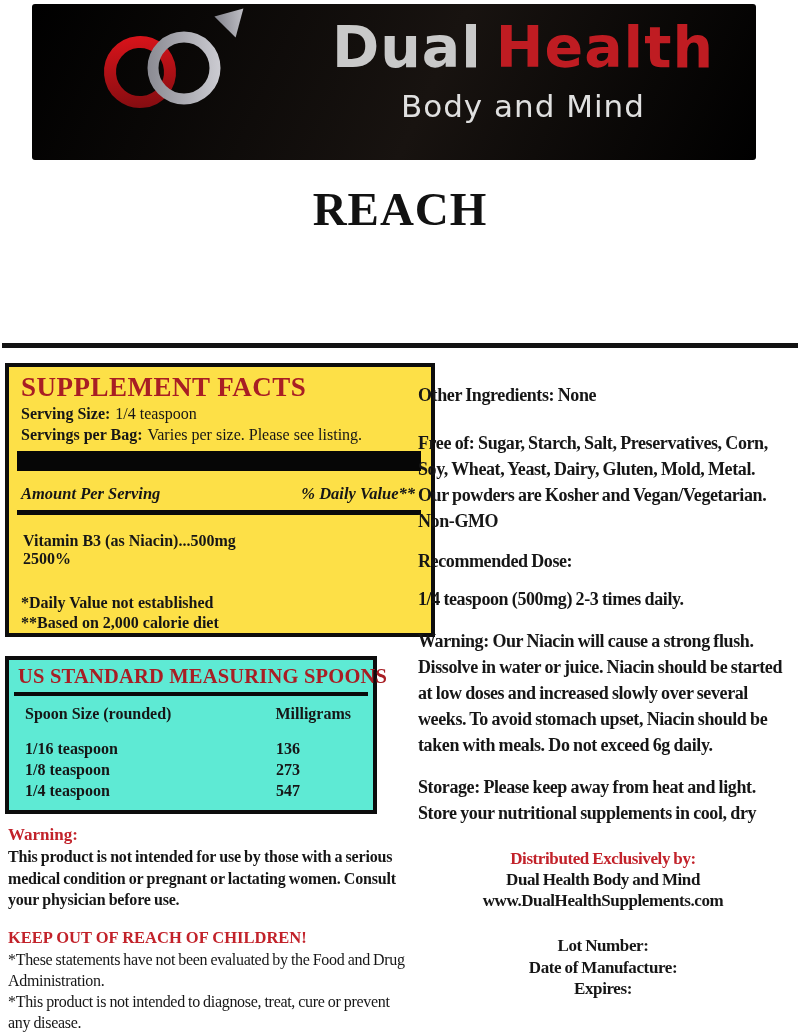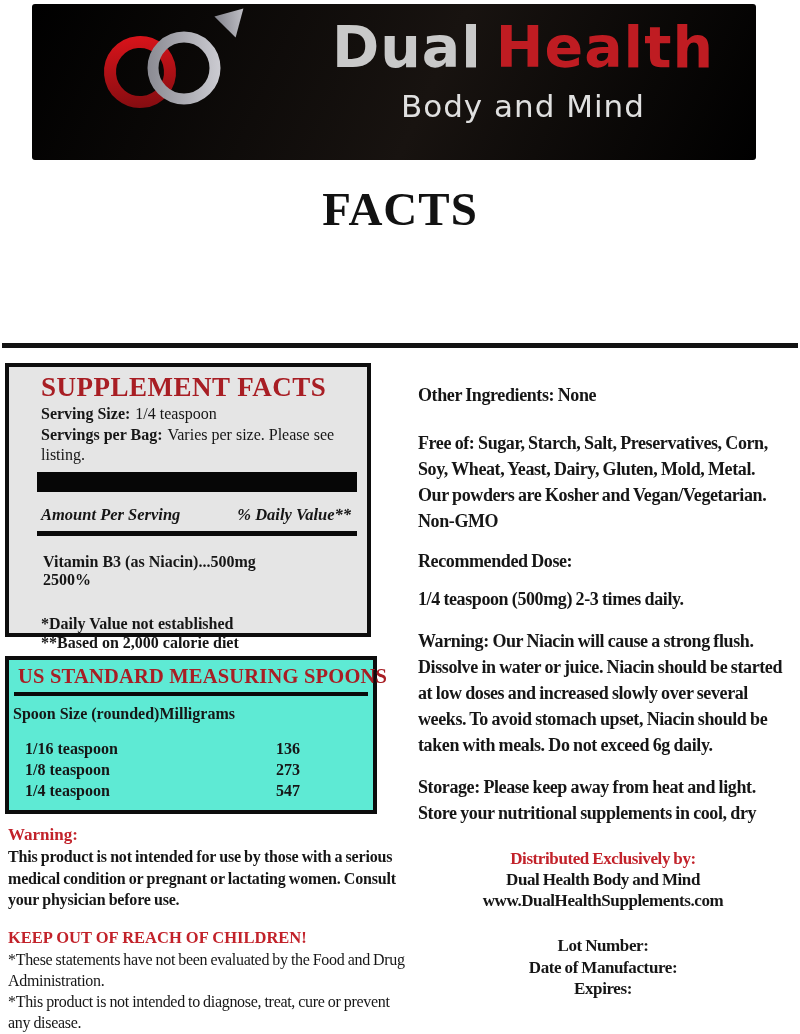--- a/index.html
+++ b/index.html
@@ -27,40 +27,40 @@
 
   
   .product-title {
     position:absolute; top:182px; left:0; width:100%; text-align:center;
     font-size:47px; font-weight:bold; letter-spacing:1px; color:#121212;
   }
   .divider { position:absolute; top:343px; left:2px; right:2px; height:5px; background:#121212; }
 
   
   .facts-box {
-    position:absolute; left:5px; top:363px; width:366px; height:274px;
-    border:4px solid #0d0d0d; background:#e5e5e5;padding-left:20px;
+    position:absolute; left:5px; top:363px; width:430px; height:274px;
+    border:4px solid #0d0d0d; background:#fde047;
   }
   .facts-title { color:#a81e24; font-weight:bold; font-size:27px; letter-spacing:.5px; margin:5px 0 1px 12px; white-space:nowrap; }
   .fact-line { font-size:16px; line-height:20.5px; margin-left:12px; }
   .fact-line .lab { font-weight:bold; margin-right:5px; }
   .black-bar { height:20px; background:#060606; margin:6px 10px 0 8px; }
   .amount-row { display:flex; justify-content:space-between; font-weight:bold; font-size:16.5px; margin:13px 16px 0 12px;font-style:italic; }
   .thick-rule { height:5px; background:#0a0a0a; margin:6px 10px 0 8px; }
   .vit-row { display:flex; justify-content:space-between; font-weight:bold; font-size:16px; margin:17px 16px 0 14px;flex-direction:column; }
   .footnotes { margin:25px 0 0 12px; font-weight:bold; font-size:16px; line-height:19.5px; }
 
   
   .spoons-box {
     position:absolute; left:5px; top:656px; width:372px; height:158px;
     border:4px solid #0d0d0d; background:#5eead4;
   }
   .spoons-title { color:#a81e24; font-weight:bold; font-size:20.5px; letter-spacing:.2px; margin:5px 0 0 9px; white-space:nowrap; }
   .spoons-rule { height:4px; background:#0a0a0a; margin:4px 5px 0 5px; }
-  .spoons-header { display:flex; justify-content:flex-start; font-weight:bold; font-size:16px; margin:9px 22px 0 4px; }
+  .spoons-header { display:flex; justify-content:space-between; font-weight:bold; font-size:16px; margin:9px 22px 0 16px; }
   .spoon-rows { margin:15px 0 0 16px; font-weight:bold; font-size:16px; line-height:21px; }
   .spoon-row { display:flex; justify-content:space-between; }
   .spoon-row .mg { width:110px; text-align:center; margin-right:30px; }
 
   
   .warning-left { position:absolute; left:8px; top:824px; width:398px; }
   .red-label { color:#c2222a; font-weight:bold; font-size:17px; line-height:22px; }
   .warning-left .body {
     font-weight:bold; font-size:16px; line-height:21.5px;
     letter-spacing:-.2px; word-spacing:-.5px;
@@ -113,21 +113,21 @@
       <line x1="0" y1="-31" x2="0" y2="-66"></line>
       <polygon points="0,-84 -15,-58 15,-58" fill="url(#gGray)" stroke="none"></polygon>
     </g>
   </svg>
   <div class="brand-text">
     <div class="brand-main"><span>Dual</span><span class="health">Health</span></div>
     <div class="brand-tagline">Body and Mind</div>
   </div>
 </div>
 
-<div class="product-title">FACTS</div>
+<div class="product-title">REACH</div>
 <div class="divider"></div>
 
 <div class="facts-box">
   <div class="facts-title">SUPPLEMENT FACTS</div>
   <div class="fact-line">
     <span class="lab">Serving Size:</span><span>1/4 teaspoon</span>
   </div>
   <div class="fact-line">
     <span class="lab">Servings per Bag:</span><span>Varies per size. Please see listing.</span>
   </div>

